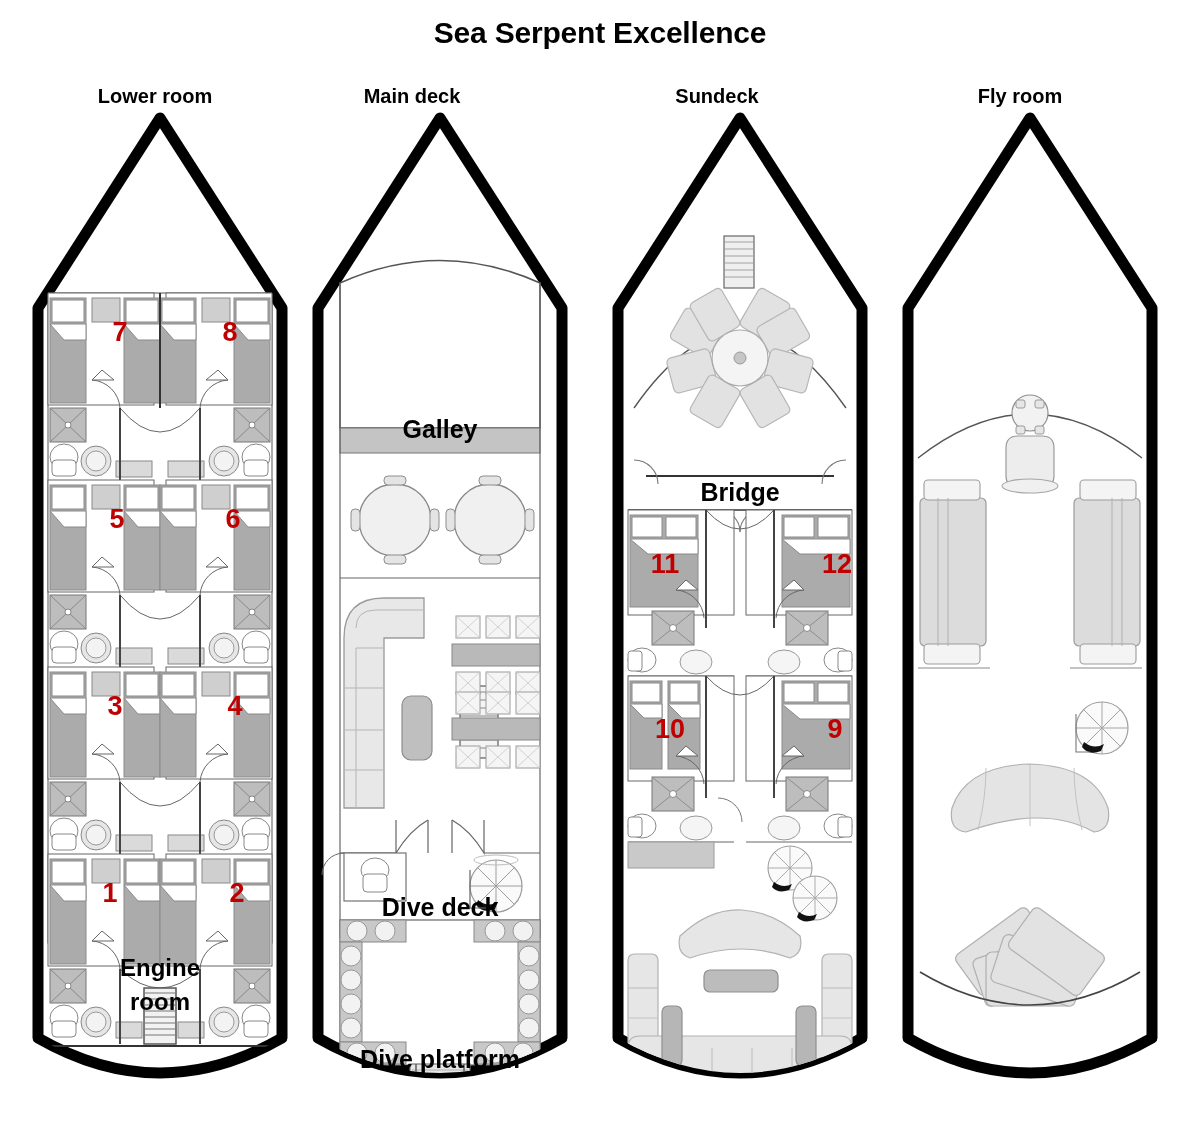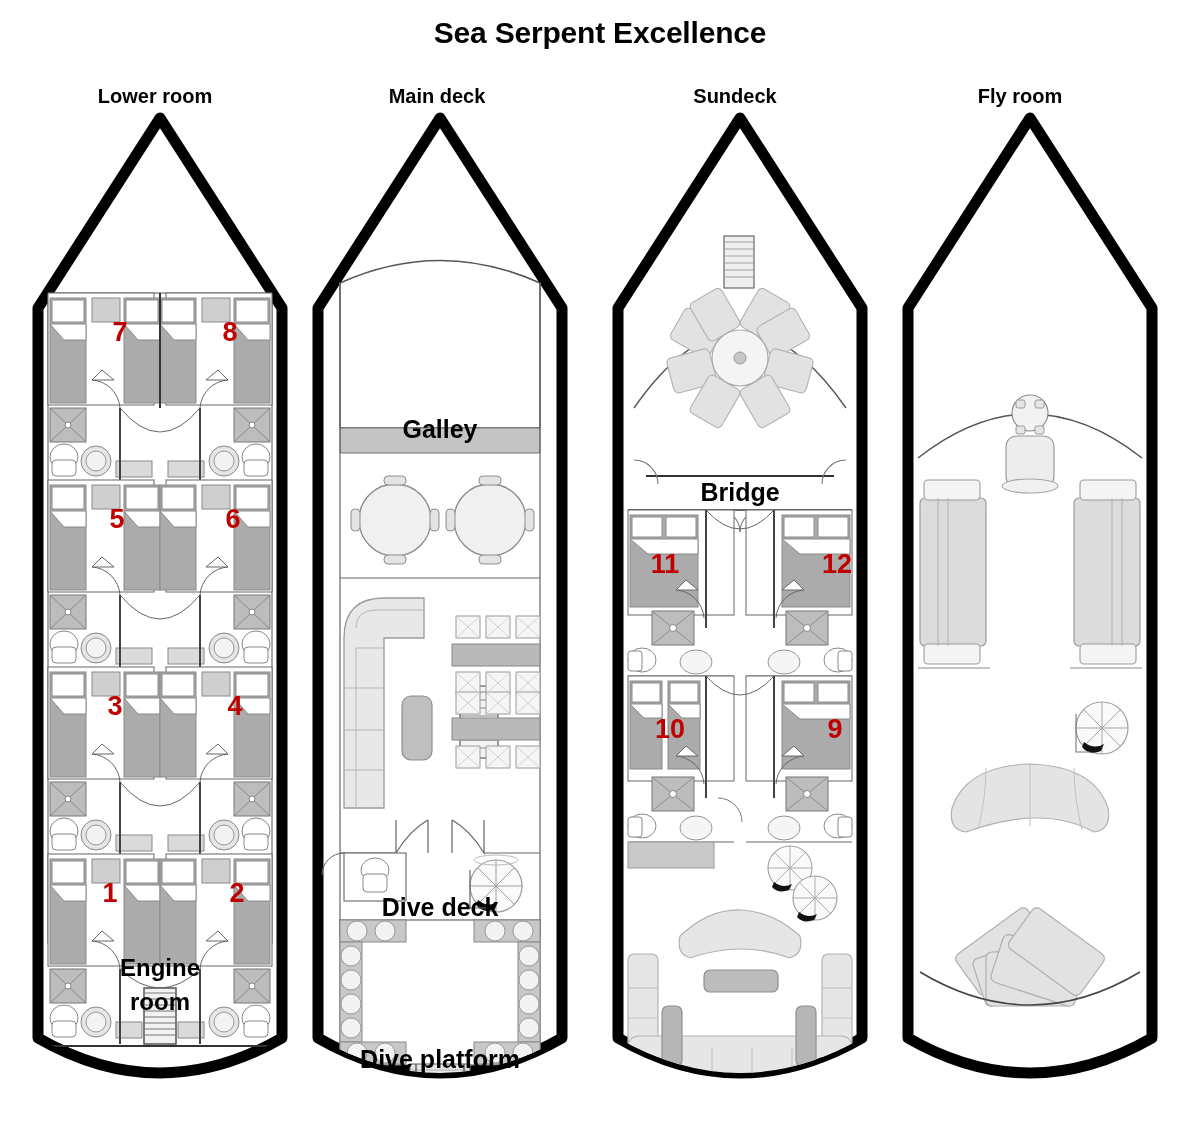--- a/index.html
+++ b/index.html
@@ -16,22 +16,22 @@
             font-weight:bold;fill:#000;text-anchor:middle;}
   .cabinnum{font-family:"Liberation Sans","DejaVu Sans",sans-serif;
             font-weight:bold;text-anchor:middle;}
 </style>
 </head>
 <body>
 
 <div id="title">Sea Serpent Excellence</div>
 
 <div class="deck-label" style="left:55px;top:85px;width:200px;">Lower room</div>
-<div class="deck-label" style="left:337px;top:85px;width:200px;">Main deck</div>
-<div class="deck-label" style="left:635px;top:85px;width:200px;">Sundeck</div>
+<div class="deck-label" style="left:312px;top:85px;width:200px;">Main deck</div>
+<div class="deck-label" style="left:617px;top:85px;width:200px;">Sundeck</div>
 <div class="deck-label" style="left:920px;top:85px;width:200px;">Fly room</div>
 
 <div class="deck" style="left:20px;">
 <svg width="280" height="996" viewBox="0 0 280 996">
   <defs>
     <clipPath id="hullClipL">
           <path d="M140 10 L262 200 L262 930 Q140 1000 18 930 L18 200 Z"></path>
         </clipPath>
   </defs>
   <path d="M140 10 L262 200 L262 930 Q140 1000 18 930 L18 200 Z" fill="#ffffff" stroke="#000" stroke-width="11" stroke-linejoin="round"></path>

